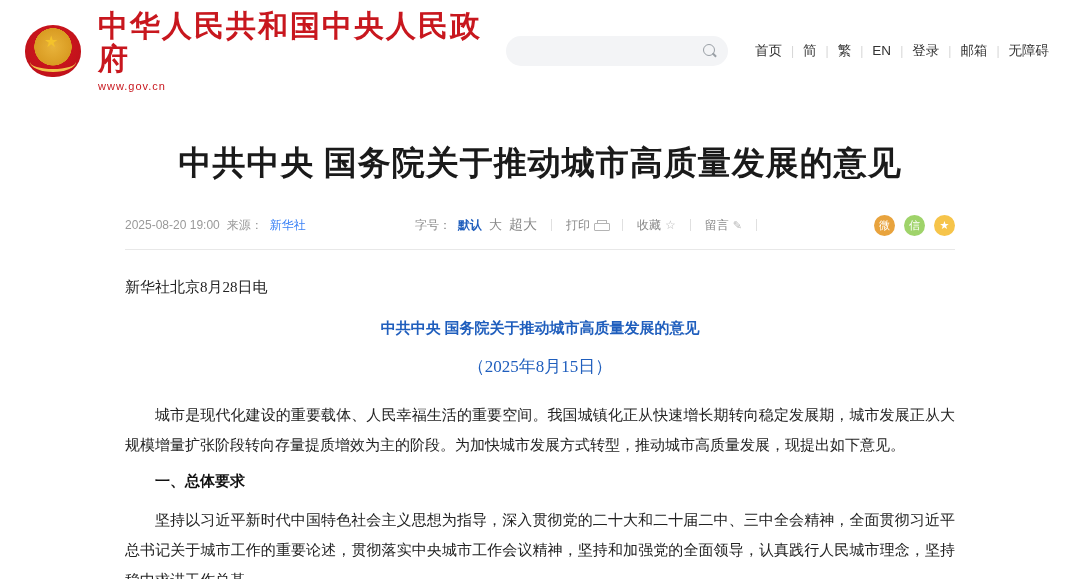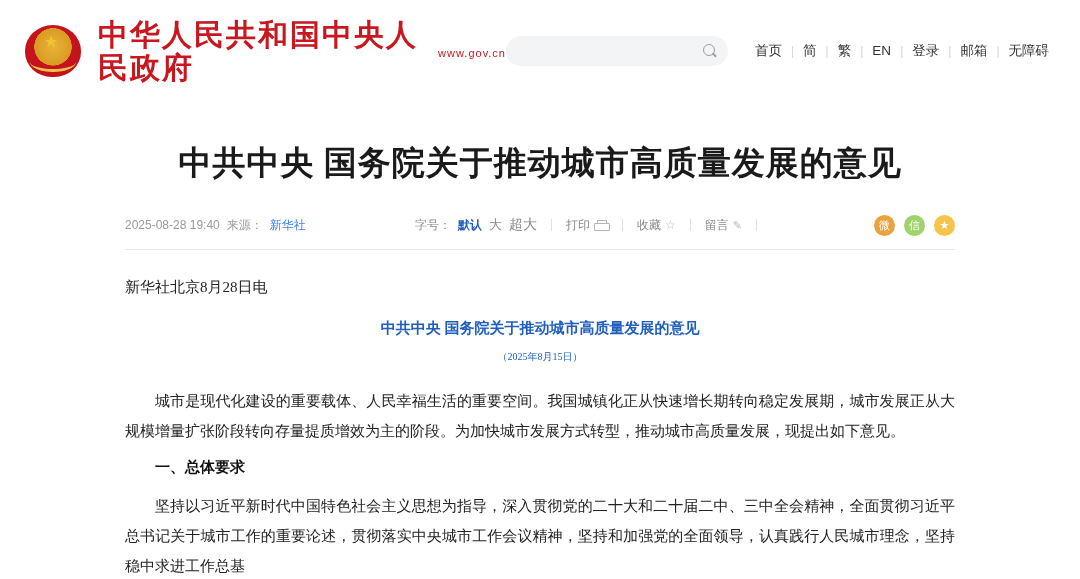--- a/index.html
+++ b/index.html
@@ -36,21 +36,21 @@
   .emblem .star {
     position: absolute; left: 22px; top: 14px;
     color: #f4c22b; font-size: 16px; line-height: 16px;
   }
   .emblem .wheat {
     position: absolute; left: 8px; top: 32px;
     width: 46px; height: 20px;
     border-bottom: 3px solid #f1c24a;
     border-radius: 0 0 50% 50%;
   }
-  .brand { display: flex; flex-direction: row; justify-content: center; align-items: center; }
+  .brand { display: flex; flex-direction: column; justify-content: center; }
   .brand-title {
     font-family: "Liberation Serif", serif;
     font-weight: bold;
     font-size: 30px;
     letter-spacing: 2px;
     color: #c8171e;
     line-height: 1.1;
   }
   .brand-sub {
     font-size: 11px;
@@ -186,21 +186,21 @@
     text-align: center;
     color: #1f5ebd;
     font-weight: bold;
     font-size: 15px;
     font-family: "Liberation Serif", serif;
     margin-bottom: 12px;
   }
   .inner-date {
     text-align: center;
     color: #1f5ebd;
-    font-size: 10px;
+    font-size: 17px;
     font-family: "Liberation Serif", serif;
     margin-bottom: 22px;
   }
   .para {
     font-family: "Liberation Serif", serif;
     font-size: 15px;
     line-height: 2.0;
     color: #222;
     text-indent: 2em;
     margin: 14px 0 12px 0;
@@ -254,21 +254,21 @@
       </div>
     </div>
   </div>
 
 
   <div class="article">
     <h1 class="doc-title">中共中央 国务院关于推动城市高质量发展的意见</h1>
 
     <div class="meta">
       <div class="left">
-        <span>2025-08-28 19:40</span>
+        <span>2025-08-20 19:00</span>
         <span>来源：</span>
         <span class="source-name">新华社</span>
       </div>
 
       <div class="center">
         <span class="fontsize-group">
           <span>字号：</span>
           <span class="fs-default">默认</span>
           <span class="fs-big">大</span>
           <span class="fs-huge">超大</span>

